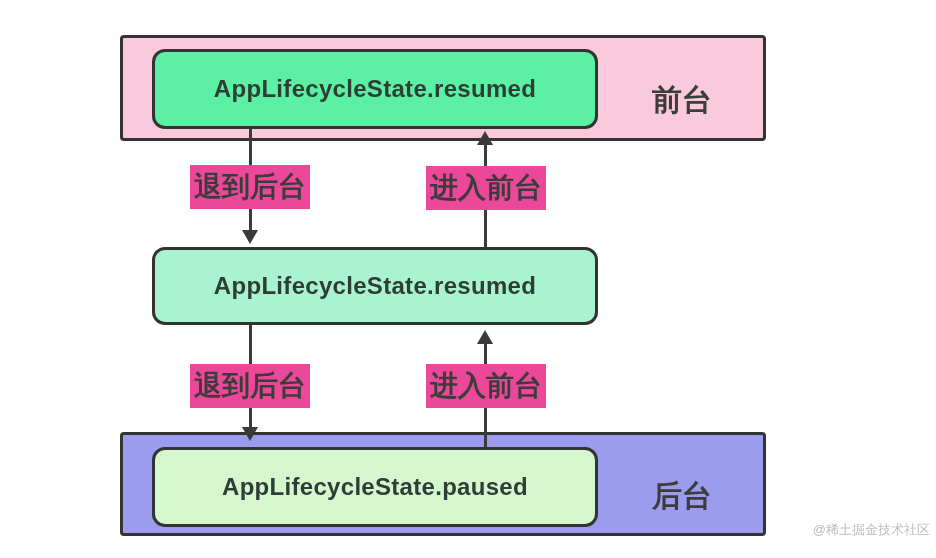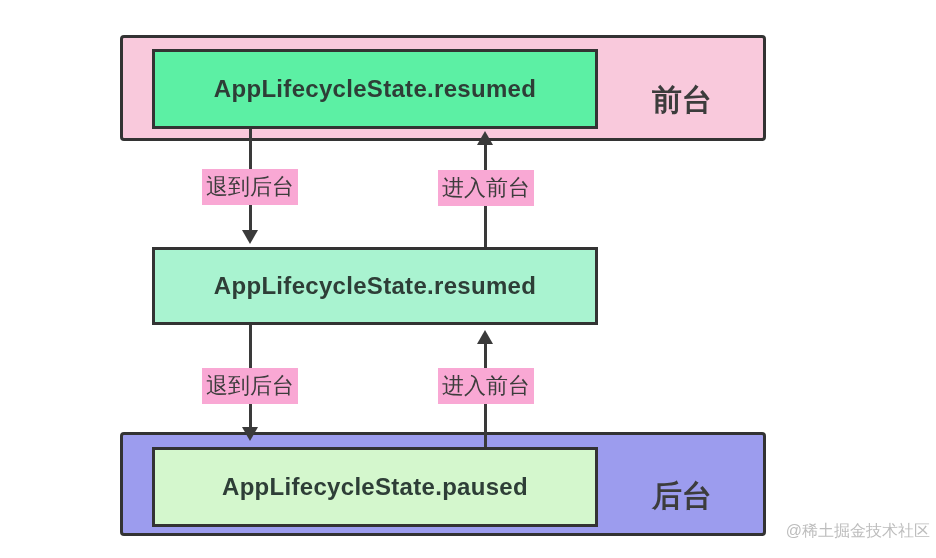--- a/index.html
+++ b/index.html
@@ -33,21 +33,21 @@
     left: 120px; top: 35px; width: 646px; height: 106px;
     background: var(--foreground-container);
   }
   .container.bg {
     left: 120px; top: 432px; width: 646px; height: 104px;
     background: var(--background-container);
   }
   .state-box {
     position: absolute;
     border: 3px solid var(--border);
-    border-radius: 0;
+    border-radius: 13px;
     display: flex;
     align-items: center;
     justify-content: center;
     font-weight: bold;
     font-size: 24px;
     color: var(--state-text);
     letter-spacing: 0.3px;
     z-index: 2;
   }
   .state-box.top    { left: 152px; top: 49px;  width: 446px; height: 80px; background: var(--foreground-state-box); }
@@ -75,34 +75,34 @@
     width: 0; height: 0;
     border-left: 8px solid transparent;
     border-right: 8px solid transparent;
     z-index: 3;
   }
   .arrow-head.down { border-top: 14px solid var(--arrow); }
   .arrow-head.up   { border-bottom: 14px solid var(--arrow); }
   .transition-label {
     position: absolute;
     transform: translate(-50%, -50%);
-    background: #f9a8d4;
+    background: #ec4899;
     padding: 3px 4px;
-    font-size: 22px;
-    font-weight: normal;
+    font-size: 28px;
+    font-weight: bold;
     color: var(--label-text);
     white-space: nowrap;
     z-index: 4;
   }
   .watermark {
     position: absolute;
     left: 748px; top: 521px;
     width: 182px;
     text-align: right;
-    font-size: 16px;
+    font-size: 13px;
     color: var(--watermark-text);
     z-index: 5;
     white-space: nowrap;
   }
 </style>
 </head>
 <body>
 
 <div class="canvas">
 

